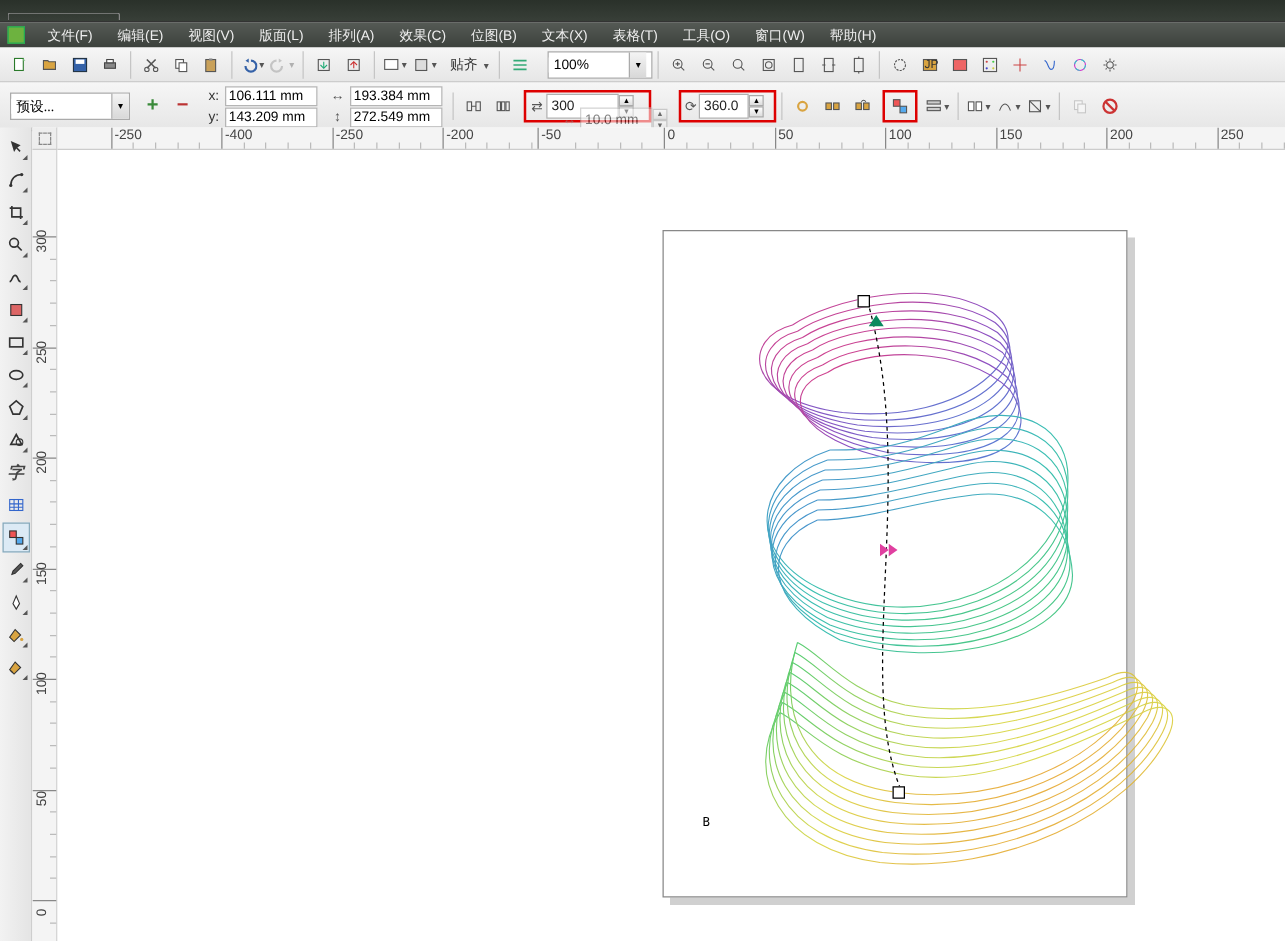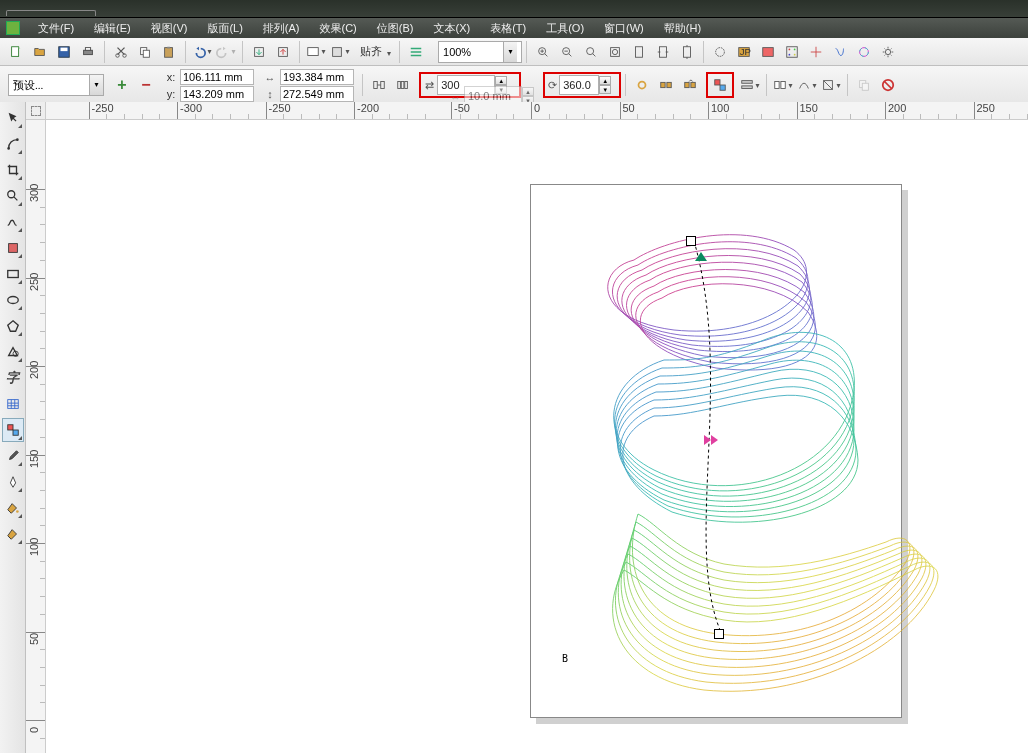--- a/index.html
+++ b/index.html
@@ -553,41 +553,41 @@
   <div class="corner"></div>
   <div class="ruler-h" id="rulerH">
       <div class="tick" style="left: 42.5px;">
         <span>-250</span>
       </div>
       <div class="minor" style="left: 60.2px;"></div>
       <div class="minor" style="left: 77.9px;"></div>
       <div class="minor" style="left: 95.6px;"></div>
       <div class="minor" style="left: 113.3px;"></div>
       <div class="tick" style="left: 131px;">
-        <span>-300</span>
+        <span>-400</span>
       </div>
       <div class="minor" style="left: 148.7px;"></div>
       <div class="minor" style="left: 166.4px;"></div>
       <div class="minor" style="left: 184.1px;"></div>
       <div class="minor" style="left: 201.8px;"></div>
       <div class="tick" style="left: 219.5px;">
         <span>-250</span>
       </div>
       <div class="minor" style="left: 237.2px;"></div>
       <div class="minor" style="left: 254.9px;"></div>
       <div class="minor" style="left: 272.6px;"></div>
       <div class="minor" style="left: 290.3px;"></div>
       <div class="tick" style="left: 308px;">
         <span>-200</span>
       </div>
       <div class="minor" style="left: 325.7px;"></div>
       <div class="minor" style="left: 343.4px;"></div>
       <div class="minor" style="left: 361.1px;"></div>
       <div class="minor" style="left: 378.8px;"></div>
-      <div class="tick" style="left: 405px; text-align: center;">
+      <div class="tick" style="left: 384px; text-align: center;">
         <span>-50</span>
       </div>
       <div class="minor" style="left: 414.2px;"></div>
       <div class="minor" style="left: 431.9px;"></div>
       <div class="minor" style="left: 449.6px;"></div>
       <div class="minor" style="left: 467.3px;"></div>
       <div class="tick" style="left: 485px;">
         <span>0</span>
       </div>
       <div class="minor" style="left: 502.7px;"></div>

